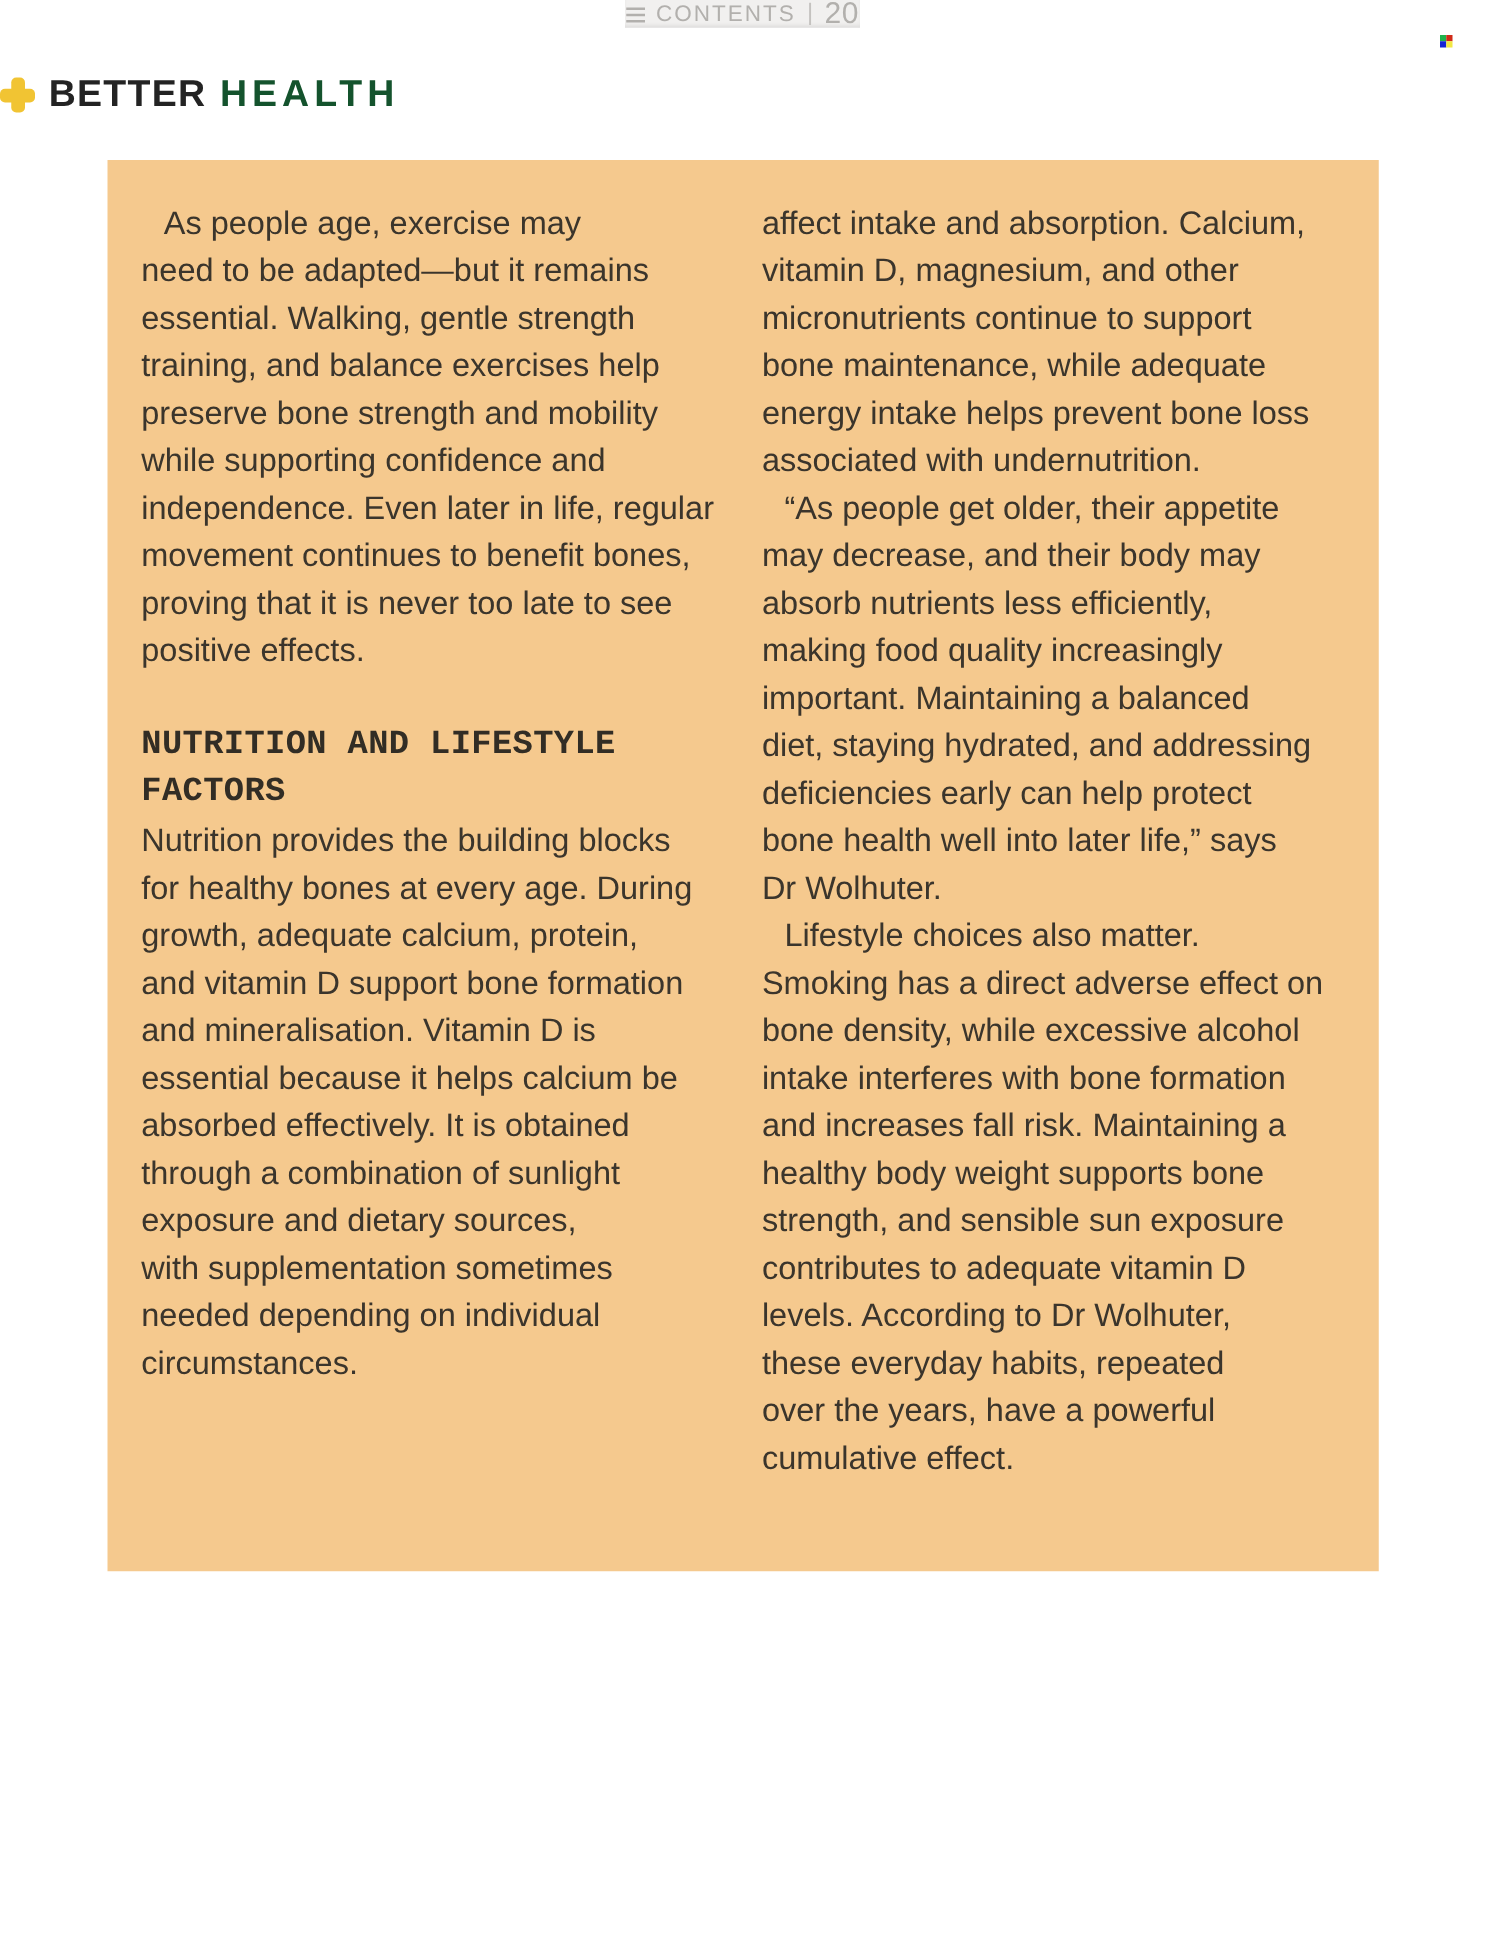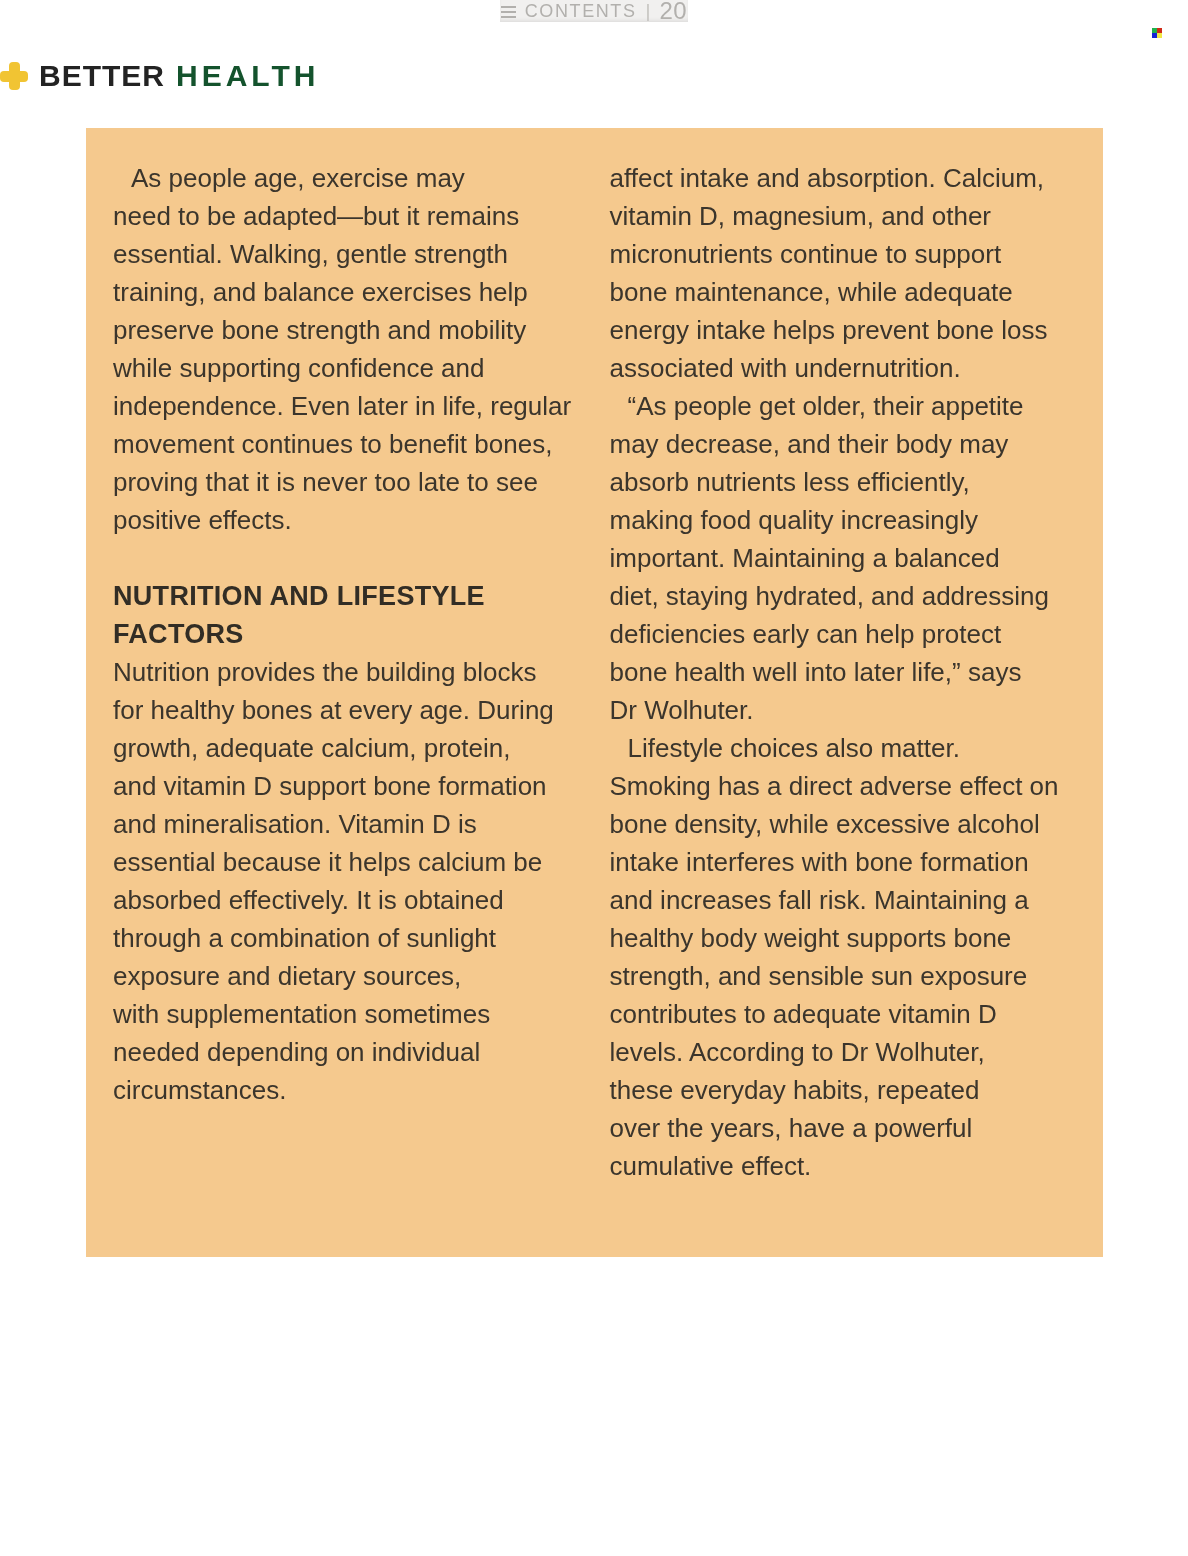--- a/index.html
+++ b/index.html
@@ -140,20 +140,21 @@
   }
   .para.indent { text-indent: 18px; }
   .section-heading {
     margin: 38px 0 0 0;
     font-size: 27px;
     line-height: 38px;
     font-weight: 700;
     color: #322d25;
     letter-spacing: 0.3px;
     white-space: pre-line;
+    font-family: Liberation Mono, monospace;
   }
 </style>
 </head>
 <body>
 
 <div class="contents-chip">
   <span class="menu-icon">
       <i></i>
       <i></i>
       <i></i>

